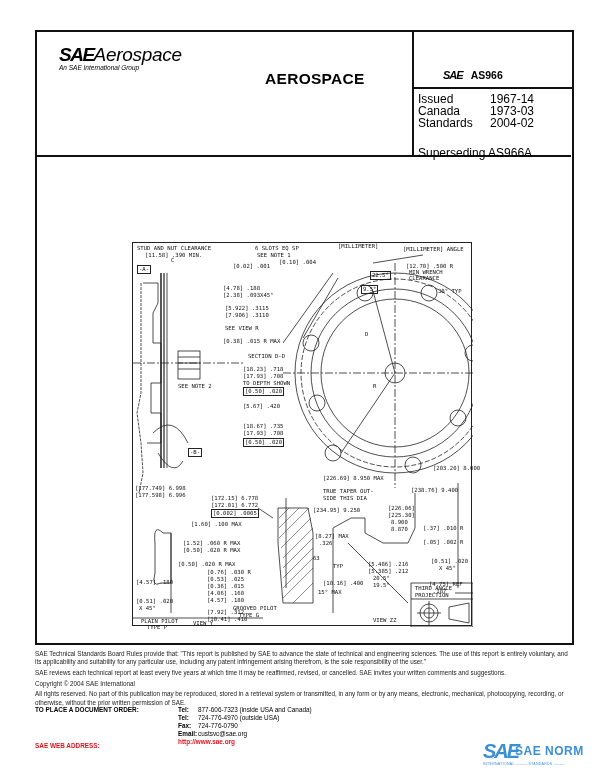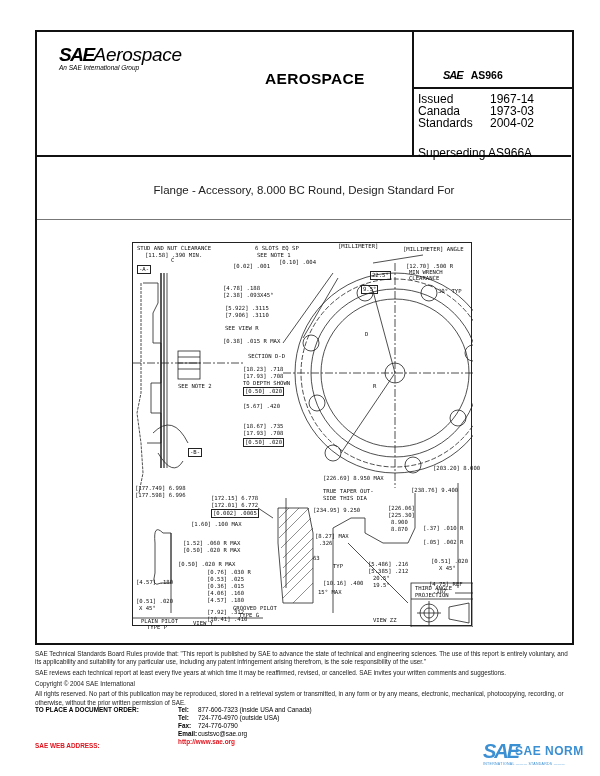--- a/index.html
+++ b/index.html
@@ -75,21 +75,20 @@
           </div>
         <div class="date-row">
             <span class="date-label">Standards</span>
             <span>2004-02</span>
           </div>
         <div class="supersede">Superseding AS966A</div>
       </div>
     </div>
   </div>
 
-  <div class="title-row">Flange - Accessory, 8.000 BC Round, Design Standard For</div>
 
   <div class="drawing">
     <svg width="340" height="384" viewBox="0 0 340 384">
       <g stroke="#222" fill="none" stroke-width="0.8">
 
         <path d="M8 40 L8 150 L4 170 L8 200 L10 230 L6 250" stroke-dasharray="3 1"></path>
         <path d="M10 40 L25 40 L25 60 L20 70 L20 100 L28 100 L28 140 L18 140 L18 170 L28 170 L28 200 L14 200"></path>
         <line x1="28" y1="30" x2="28" y2="225" stroke-width="1.5"></line>
         <line x1="31" y1="30" x2="31" y2="225" stroke-width="1.2"></line>
         <line x1="34" y1="30" x2="34" y2="225"></line>

